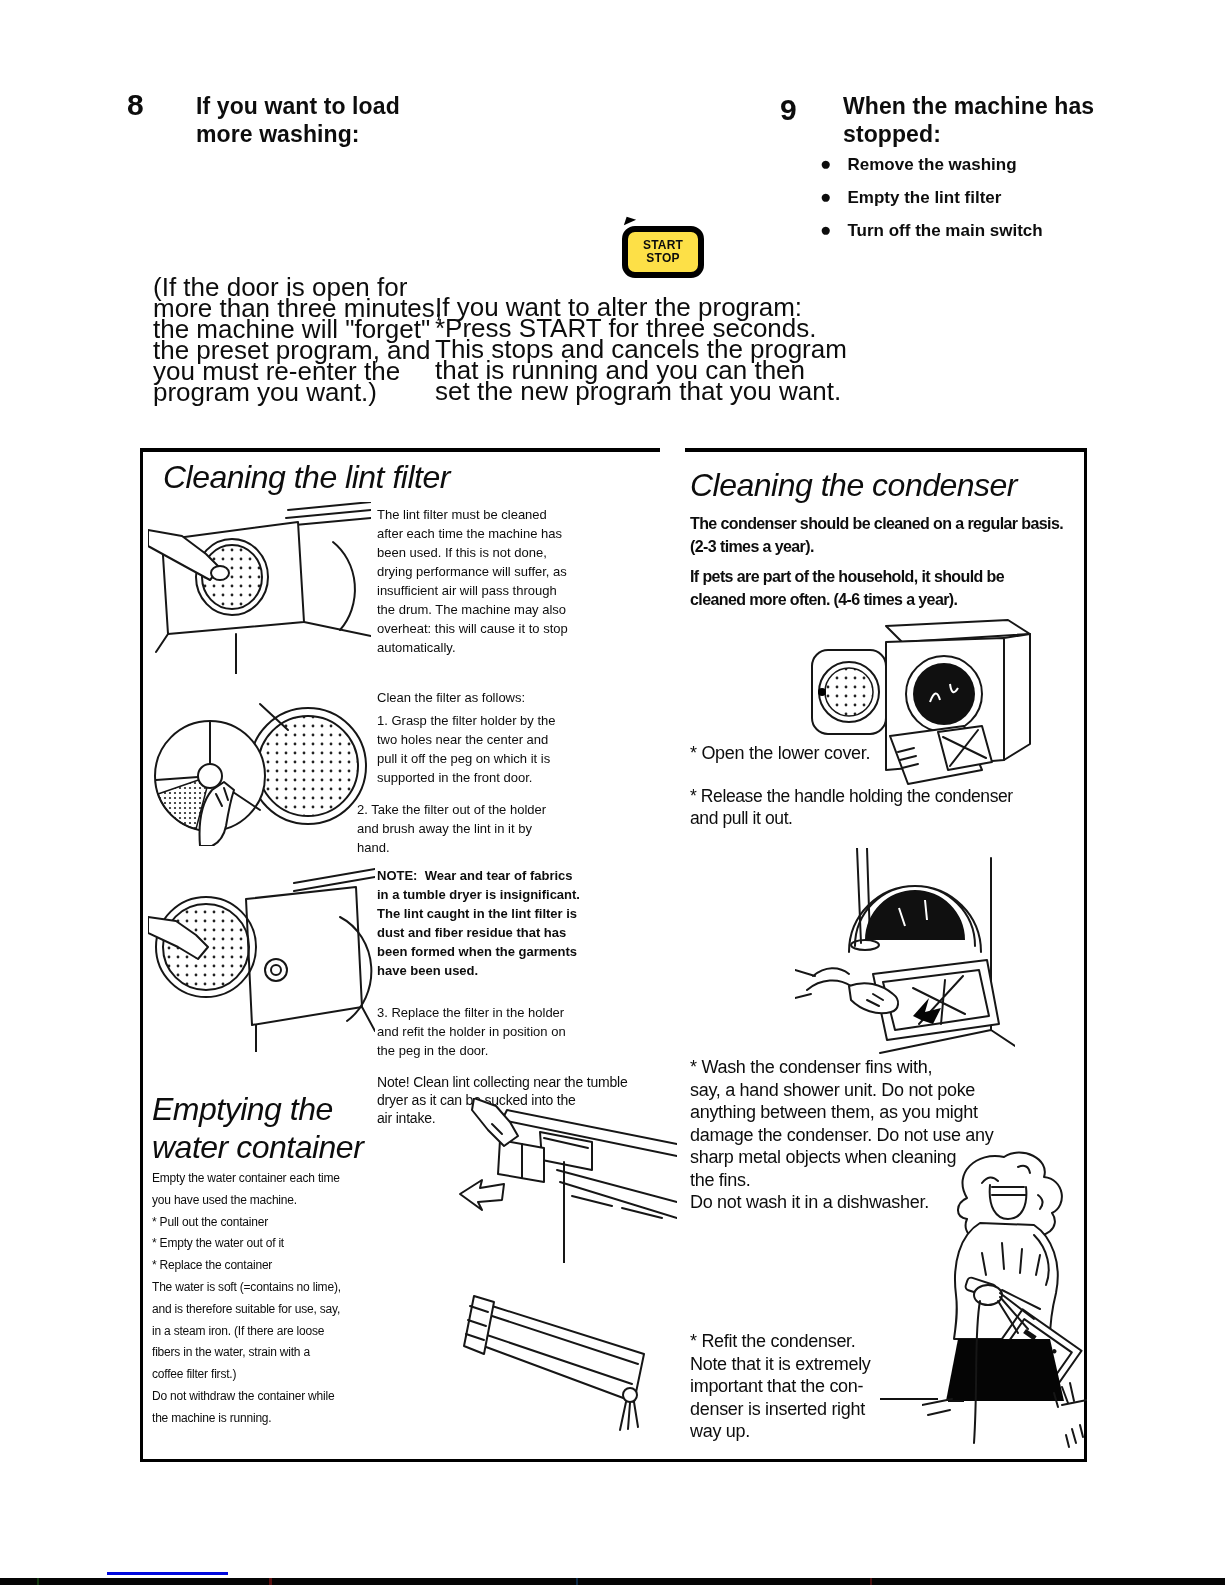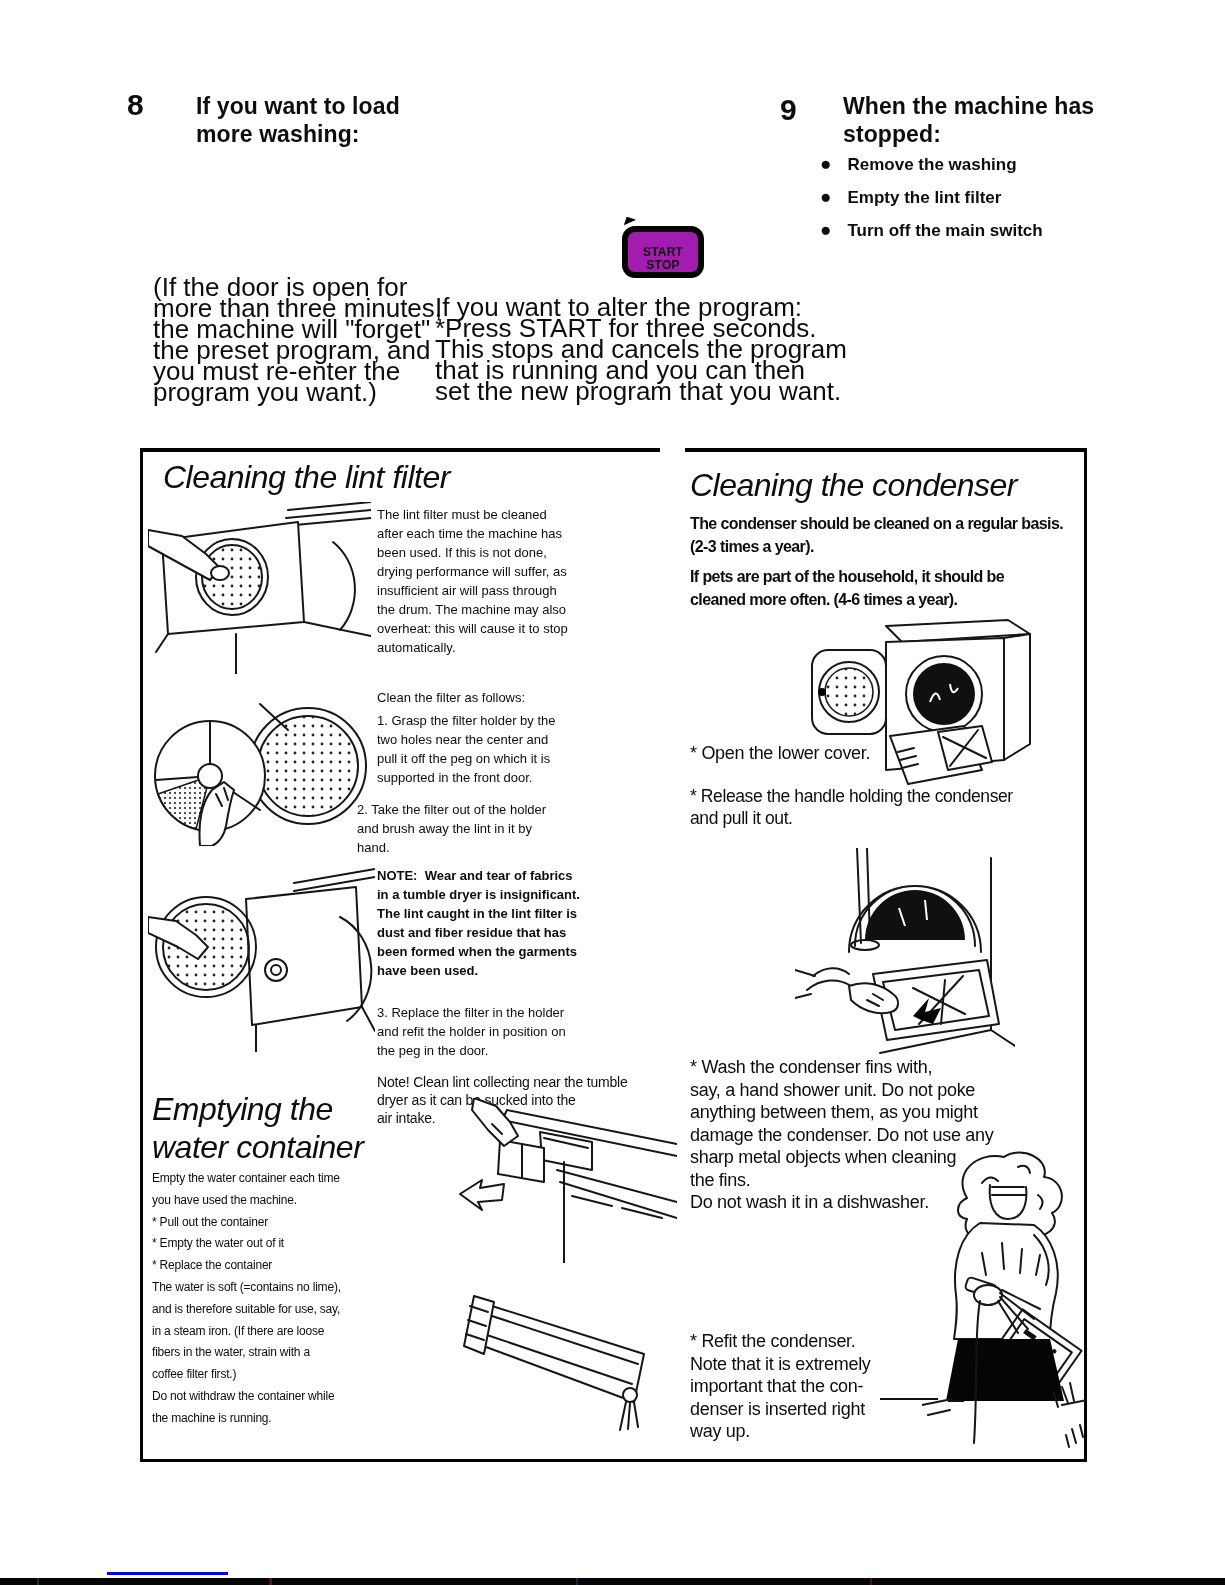--- a/index.html
+++ b/index.html
@@ -21,22 +21,22 @@
   .cond-txt { font-size:18px; line-height:22.5px; letter-spacing:-0.3px; }
   .cond-txt2 { font-size:17.5px; line-height:22px; letter-spacing:-0.4px; }
   .empty-txt { font-size:12px; line-height:21.8px; letter-spacing:-0.2px; }
 
   .bullet-row { display:flex; align-items:baseline; gap:16px; margin-bottom:4px; }
   .bullet-dot { font-size:19px; line-height:28px; }
   .bullet-label { font-size:17px; font-weight:bold; line-height:28px; }
 
   .startstop {
     position:absolute; left:622px; top:226px; width:70px; height:40px;
-    border:6px solid #000; border-radius:13px; background:#a21caf;
-    display:flex; align-items:flex-end; justify-content:center; text-align:center;
+    border:6px solid #000; border-radius:13px; background:#fde047;
+    display:flex; align-items:center; justify-content:center; text-align:center;
   }
   .startstop .lbl { font-size:12px; font-weight:bold; line-height:13px; letter-spacing:0.2px; white-space:pre; }
   .start-flag {
     position:absolute; left:-3px; top:-14px; width:0; height:0;
     border-left:10px solid #000; border-bottom:9px solid transparent;
     transform:rotate(18deg);
   }
 
   
   .boxline { position:absolute; background:#000; }

